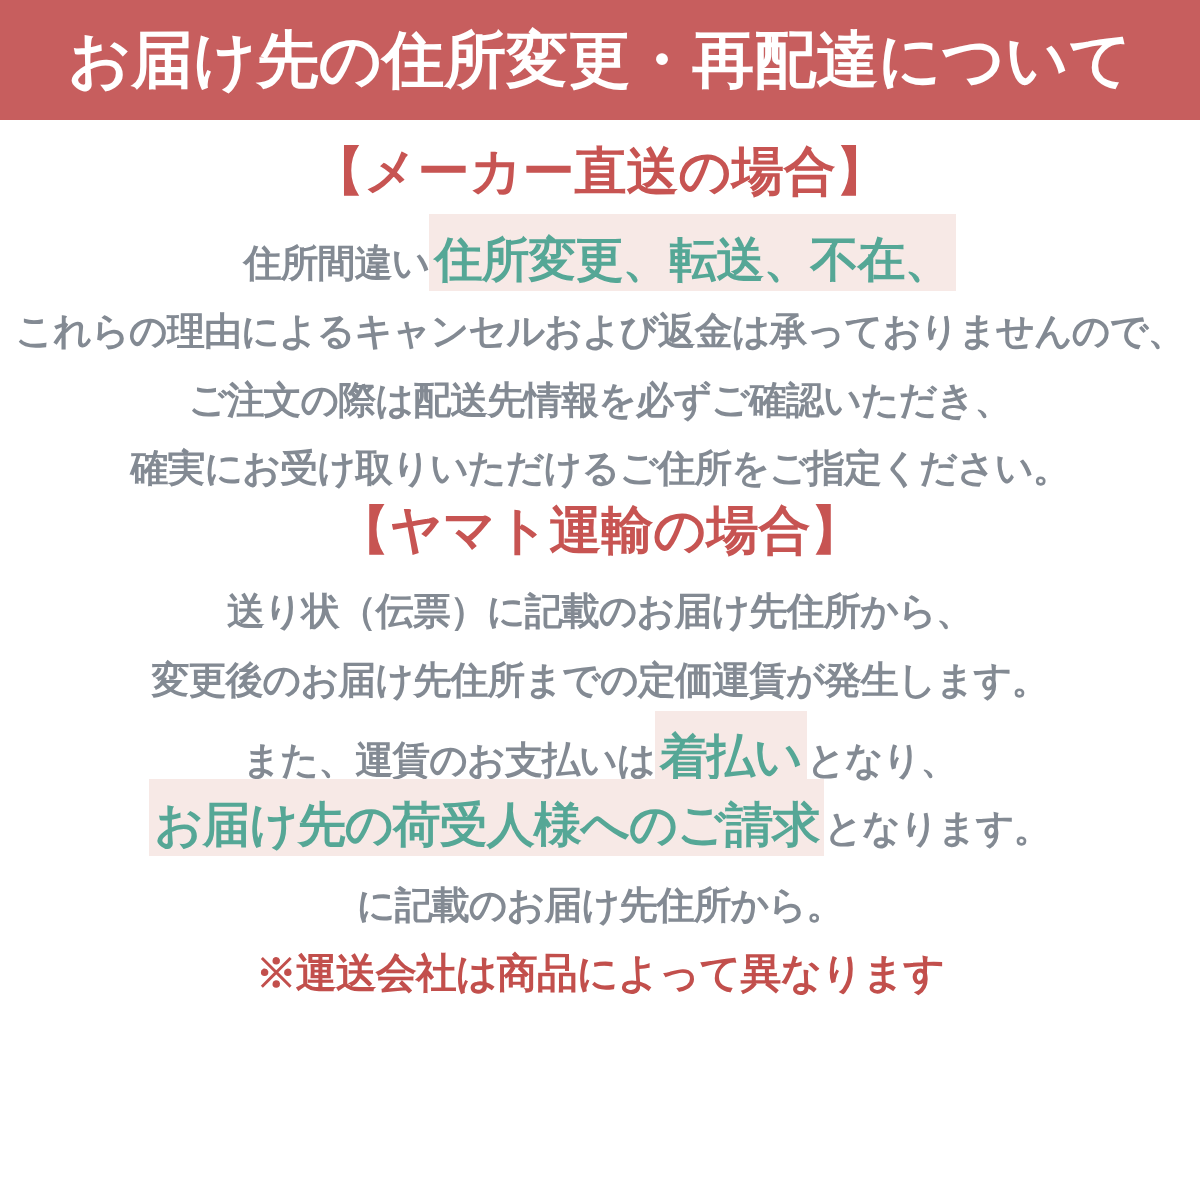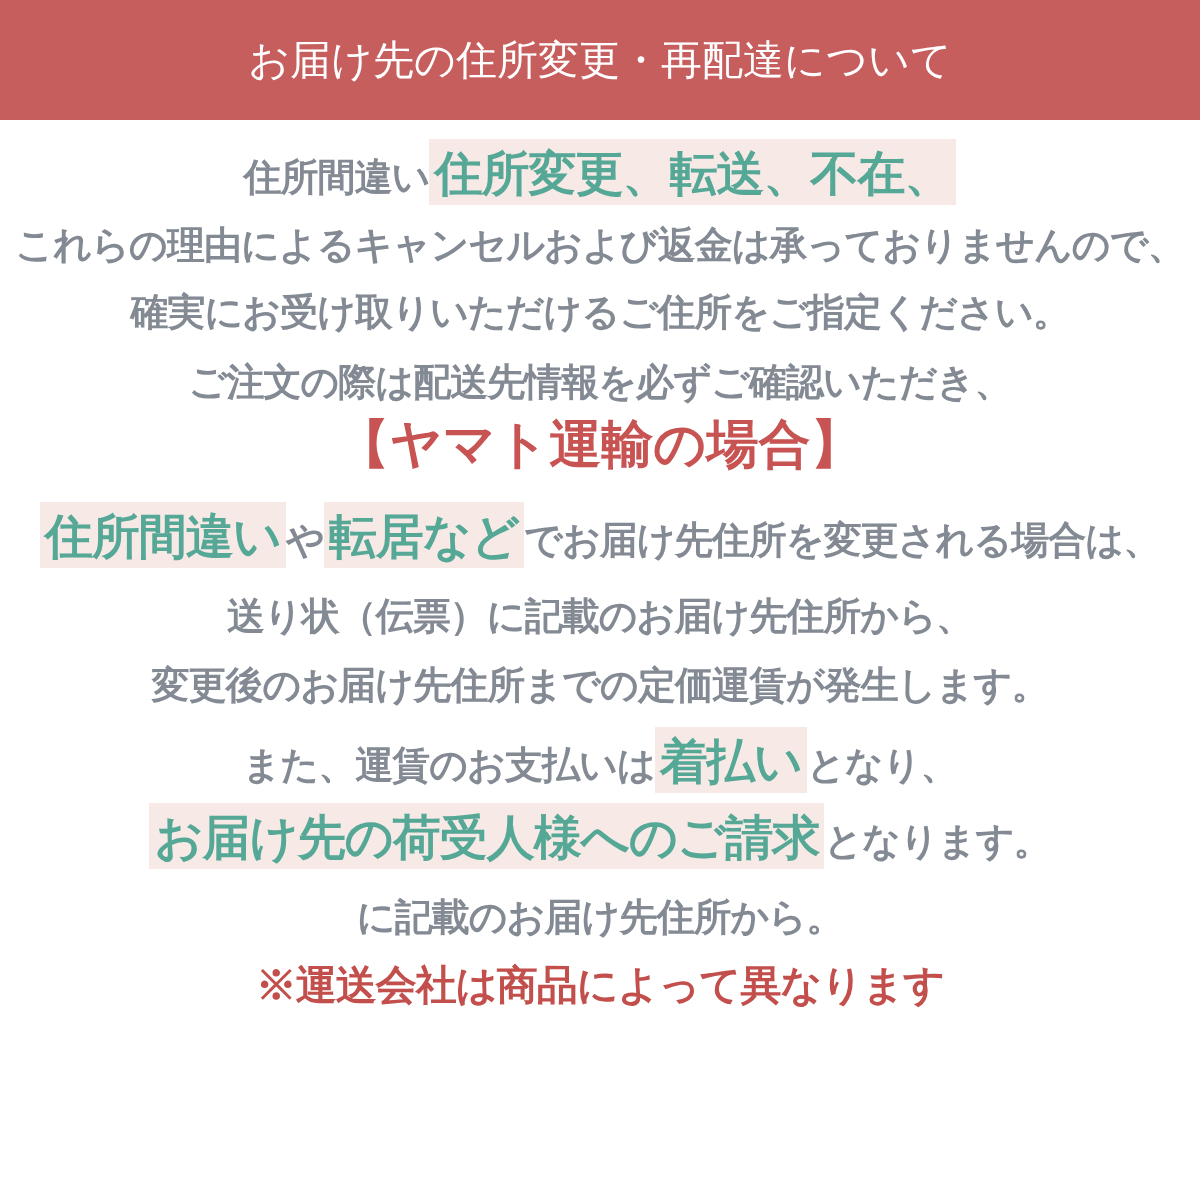--- a/index.html
+++ b/index.html
@@ -14,80 +14,80 @@
   }
   *{margin:0;padding:0;box-sizing:border-box;}
   html,body{width:1200px;height:1200px;overflow:hidden;background:var(--page-bg);}
   body{font-family:"Liberation Sans", sans-serif;}
 
   .banner{
     width:1200px;height:120px;background:var(--header-bg);
     display:flex;align-items:center;justify-content:center;
   }
   .banner-title{
-    color:var(--header-text);font-size:41px;font-weight:400;
+    color:var(--header-text);font-size:62px;font-weight:700;
     letter-spacing:0px;white-space:nowrap;
   }
 
   .content{width:1200px;text-align:center;}
 
   .sec-h{
     color:var(--heading-text);font-size:52px;font-weight:700;
     line-height:70px;letter-spacing:0px;white-space:nowrap;
   }
 
   .line{
     font-size:38px;font-weight:600;color:var(--body-text);
     line-height:1.4;letter-spacing:-1px;white-space:nowrap;
   }
   .plain{color:var(--body-text);}
   .teal{color:var(--highlight-text);}
   .hl{
     color:var(--highlight-text);
     background:var(--highlight-bg);
     font-size:48px;
-    padding:8px 5px 5px 5px;
+    padding:19px 5px 5px 5px;
   }
 
   .foot{
     color:var(--footnote-text);font-size:41px;font-weight:700;
     letter-spacing:-1px;white-space:nowrap;
   }
 
-  .mt8{margin-top:8px;}
+  .mt8{margin-top:1px;}
   .mt14{margin-top:14px;}
   .mt16{margin-top:16px;}
   .mt18{margin-top:18px;}
   .mt20{margin-top:20px;}
   .mt22{margin-top:12px;}
   .mt24{margin-top:24px;}
   .mt26{}
 </style>
 </head>
 <body>
 
 <header class="banner">
   <span class="banner-title">お届け先の住所変更・再配達について</span>
 </header>
 
 <main class="content">
 
+  <h2 class="sec-h mt16">【メーカー直送の場合】</h2>
 
   <div class="line mt20"><span class="plain">住所間違い</span><span class="hl">住所変更、転送、不在、</span></div>
 
 
   <div class="line mt22"><span class="plain">これらの理由によるキャンセルおよび返金は承っておりませんので、</span></div>
 
+  <div class="line mt16"><span class="plain">ご注文の際は配送先情報を必ずご確認いただき、</span></div>
+
   <div class="line mt14"><span class="plain">確実にお受け取りいただけるご住所をご指定ください。</span></div>
-
-  <div class="line mt16"><span class="plain">ご注文の際は配送先情報を必ずご確認いただき、</span></div>
 
   <h2 class="sec-h mt26">【ヤマト運輸の場合】</h2>
 
-  <div class="line mt24"><span class="hl">住所間違い</span><span class="plain">や</span><span class="hl">転居など</span><span class="plain">でお届け先住所を変更される場合は、</span></div>
 
   <div class="line mt20"><span class="plain">送り状（伝票）に記載のお届け先住所から、</span></div>
 
   <div class="line mt16"><span class="plain">変更後のお届け先住所までの定価運賃が発生します。</span></div>
 
   <div class="line mt16"><span class="plain">また、運賃のお支払いは</span><span class="hl">着払い</span><span class="plain">となり、</span></div>
 
   <div class="line mt8"><span class="hl">お届け先の荷受人様へのご請求</span><span class="plain">となります。</span></div>
 
   <div class="line mt20"><span class="plain">に記載のお届け先住所から。</span></div>

